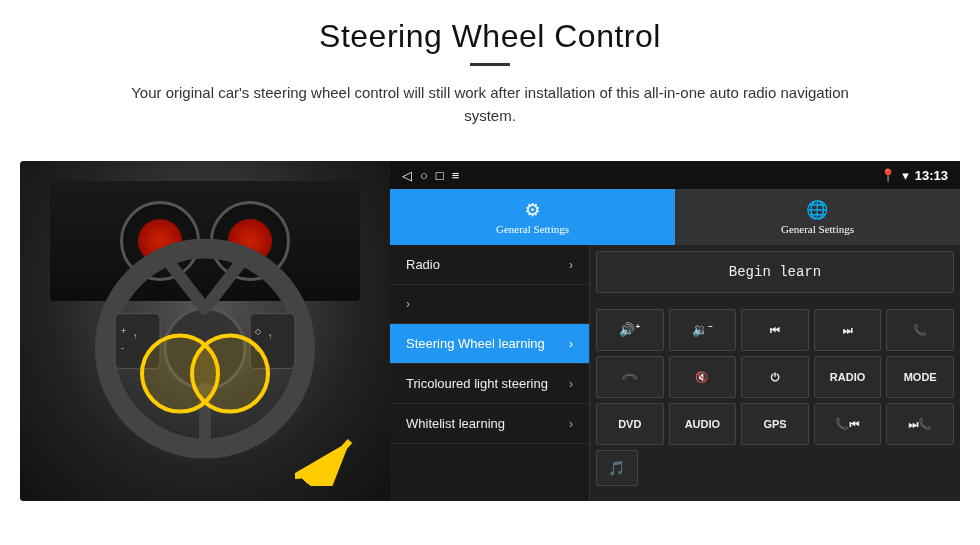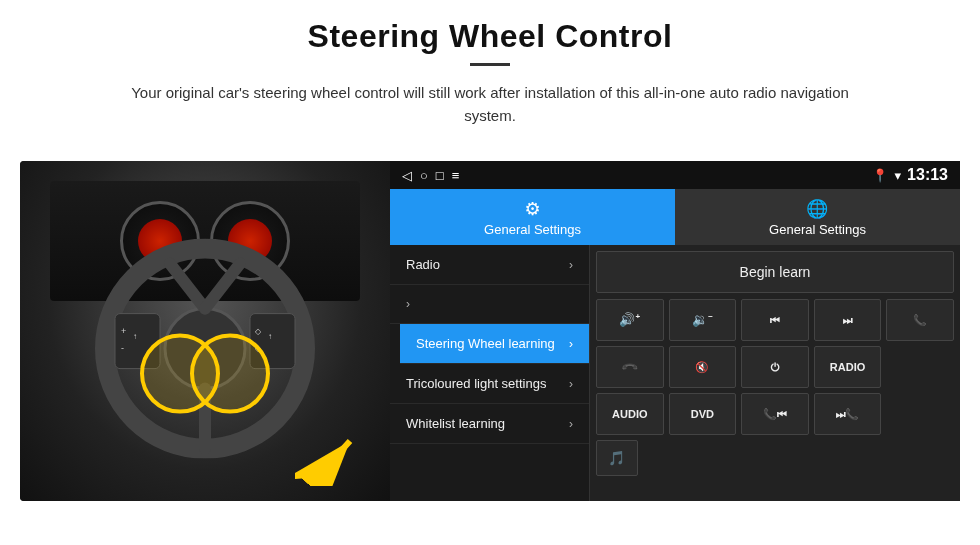--- a/index.html
+++ b/index.html
@@ -11,21 +11,21 @@
       overflow: hidden;
     }
 
     
     .header {
       text-align: center;
       padding: 18px 40px 10px;
     }
     .header h1 {
       font-size: 32px;
-      font-weight: 700;
+      font-weight: 400;
       color: #111;
       letter-spacing: 0.5px;
     }
     .header-divider {
       width: 40px;
       height: 3px;
       background: #333;
       margin: 8px auto;
     }
     .header p {
@@ -148,21 +148,21 @@
       align-items: center;
     }
 
     .status-icon {
       color: #fff;
       font-size: 13px;
     }
 
     .status-time {
       color: #fff;
-      font-size: 16px;
+      font-size: 13px;
       font-weight: bold;
     }
 
     .status-right {
       display: flex;
       align-items: center;
       gap: 6px;
     }
 
     
@@ -188,22 +188,23 @@
     .tab-inactive {
       background: #333;
     }
 
     .tab-icon {
       font-size: 18px;
       color: #fff;
     }
 
     .tab-label {
-      font-size: 13px;
+      font-size: 11px;
       color: #fff;
+      font-family: Liberation Serif, serif;
     }
 
     
     .content-area {
       display: flex;
       flex: 1;
     }
 
     
     .left-menu {
@@ -219,21 +220,20 @@
       padding: 12px 16px;
       color: #eee;
       font-size: 13px;
       cursor: pointer;
       border-bottom: 1px solid #2a2a2a;
     }
 
     .menu-item-active {
       background: #2196F3;
       color: #fff;
-      margin-left: 10px;
     }
 
     .menu-item-text {
       flex: 1;
     }
 
     .menu-chevron {
       color: #aaa;
       font-size: 12px;
     }
@@ -245,21 +245,22 @@
     
     .right-panel {
       flex: 1;
       background: #222;
       padding: 6px;
     }
 
     
     .begin-learn-row {
       display: flex;
-      margin-bottom: 6px;
+      margin-bottom: 16px;
+      font-family: Liberation Mono, monospace;
     }
 
     .begin-learn-btn {
       flex: 1;
       background: #2a2a2a;
       border: 1px solid #444;
       color: #eee;
       font-size: 14px;
       text-align: center;
       padding: 12px;
@@ -429,21 +430,21 @@
           <span class="menu-chevron">›</span>
         </div>
         <div class="menu-item">
           <span class="menu-chevron">›</span>
         </div>
         <div class="menu-item menu-item-active">
           <span class="menu-item-text">Steering Wheel learning</span>
           <span class="menu-chevron">›</span>
         </div>
         <div class="menu-item">
-          <span class="menu-item-text">Tricoloured light settings</span>
+          <span class="menu-item-text">Tricoloured light steering</span>
           <span class="menu-chevron">›</span>
         </div>
         <div class="menu-item">
           <span class="menu-item-text">Whitelist learning</span>
           <span class="menu-chevron">›</span>
         </div>
       </div>
 
       <div class="right-panel">
 
@@ -475,28 +476,34 @@
           </div>
           <div class="ctrl-btn">
             <span>🔇</span>
           </div>
           <div class="ctrl-btn">
             <span>⏻</span>
           </div>
           <div class="text-btn">
             <span>RADIO</span>
           </div>
+          <div class="text-btn">
+            <span>MODE</span>
+          </div>
         </div>
 
         <div class="ctrl-grid">
           <div class="text-btn">
+            <span>DVD</span>
+          </div>
+          <div class="text-btn">
             <span>AUDIO</span>
           </div>
           <div class="text-btn">
-            <span>DVD</span>
+            <span>GPS</span>
           </div>
           <div class="ctrl-btn">
             <span style="font-size:11px;">📞⏮</span>
           </div>
           <div class="ctrl-btn">
             <span style="font-size:11px;">⏭📞</span>
           </div>
         </div>
 
         <div class="last-row">

